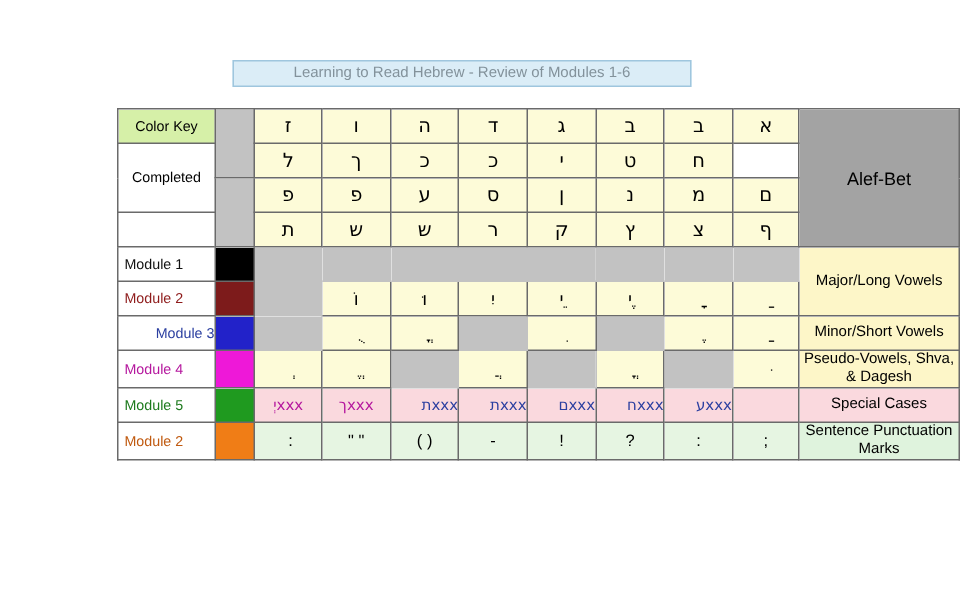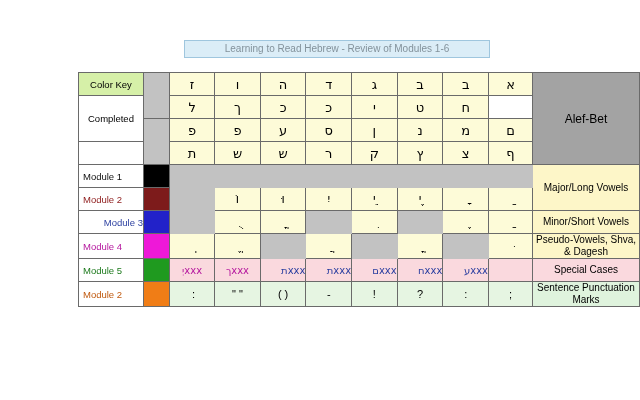--- a/index.html
+++ b/index.html
@@ -8,21 +8,21 @@
     background:#ffffff;
     font-family:"Liberation Sans", sans-serif;
     overflow:hidden;
   }
   #sheet{
     position:relative;
     width:640px;height:400px;
   }
   #title{
     position:absolute;
-    left:184px;top:40px;
+    left:155px;top:40px;
     width:304px;height:16px;
     background:#cfe7f5;
     border:1px solid #7fb4d4;
     color:#5a6e7a;
     font-size:10px;
     line-height:15px;
     text-align:center;
     white-space:nowrap;
     overflow:hidden;
     opacity:.75;

